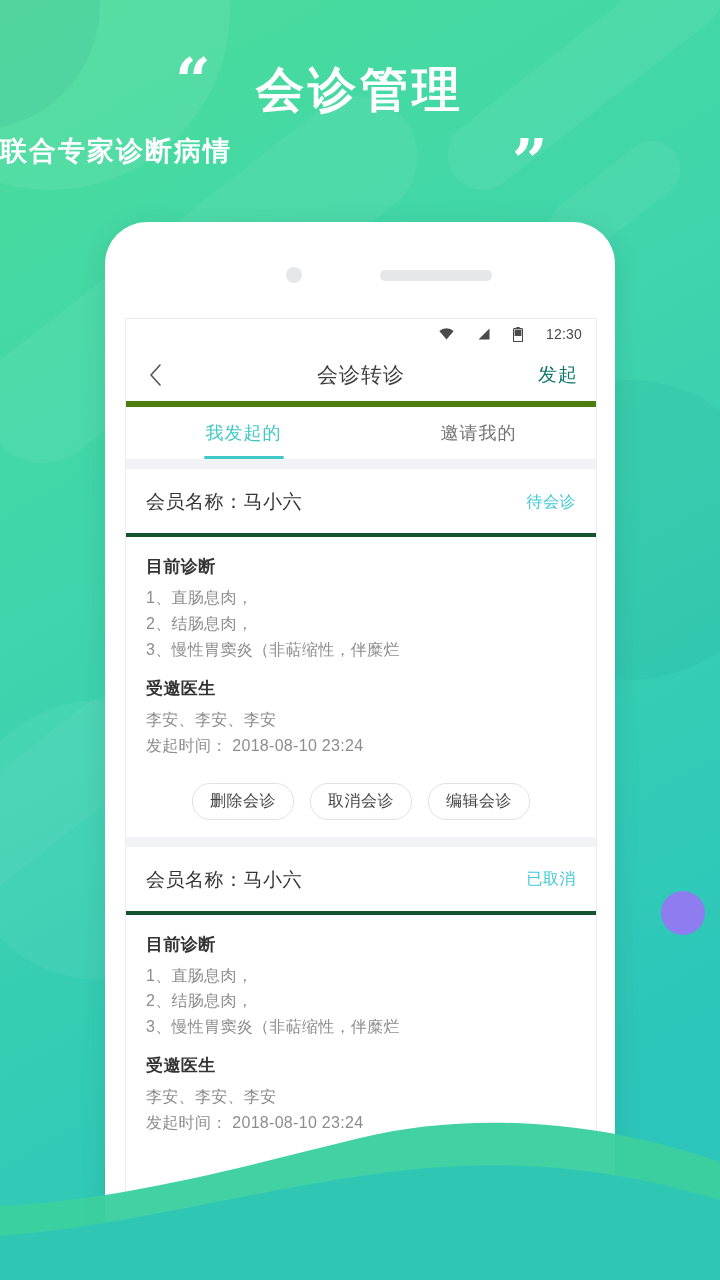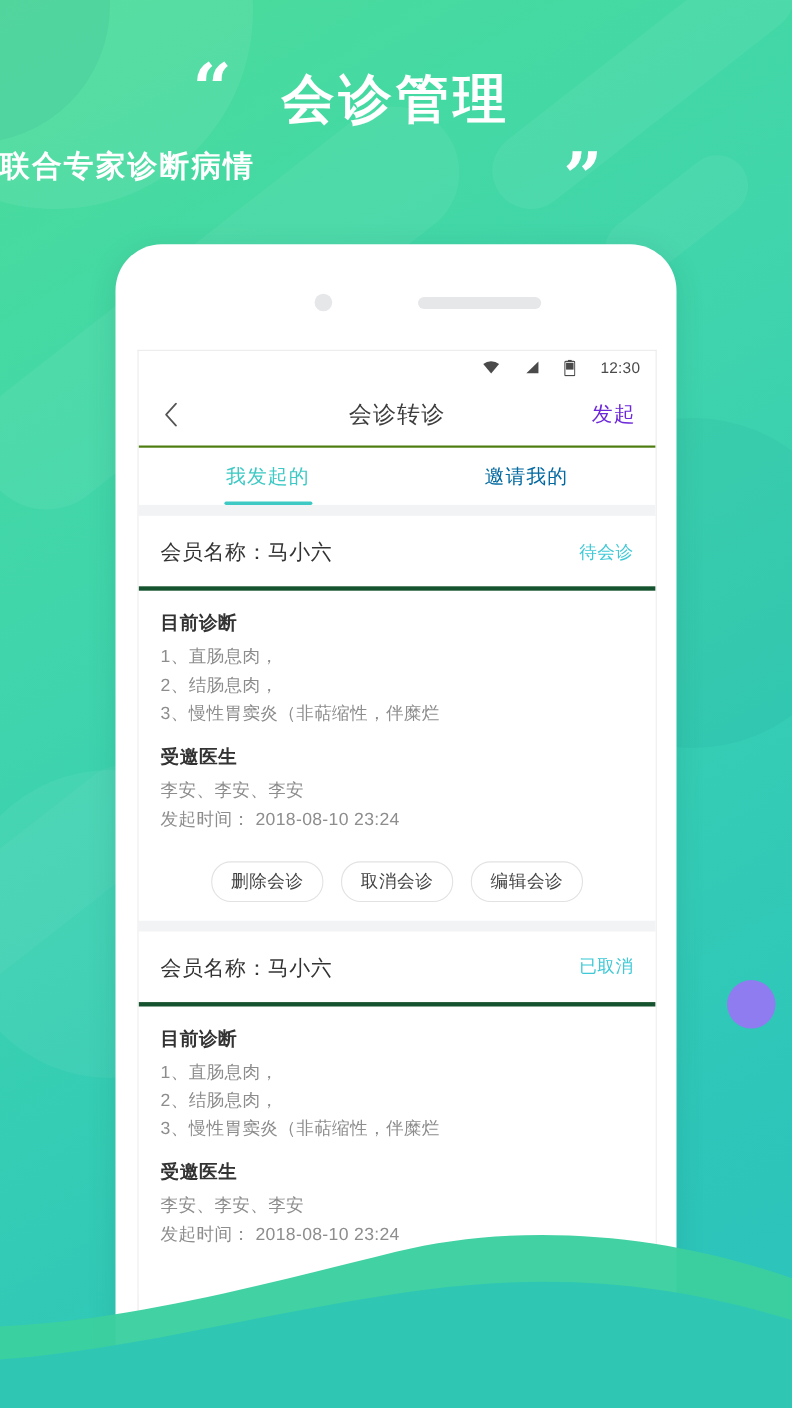--- a/index.html
+++ b/index.html
@@ -69,41 +69,41 @@
     gap:23px; padding:0 14px 0 0;
   }
   .ic-wifi{ width:15px; height:12px; }
   .ic-signal{ width:13px; height:12px; }
   .ic-batt{ width:10px; height:15px; }
   .status-time{ font-size:14px; color:#4a4a4a; letter-spacing:.2px; }
 
   
   .navbar{
     position:relative; height:58px; display:flex; align-items:center;
-    border-bottom:2px solid #4d7c0f;
+    border-bottom:6px solid #4d7c0f;
   }
   .nav-back{
     width:58px; height:58px; display:flex; align-items:center; justify-content:center;
     cursor:pointer;
   }
   .nav-back svg{ display:block; }
   .nav-title{
     position:absolute; left:0; right:0; text-align:center;
     font-size:21px; color:#3d3d3d; letter-spacing:1px; pointer-events:none;
   }
   .nav-action{
-    margin-left:auto; margin-right:18px; font-size:19px; color:#6d28d9;
+    margin-left:auto; margin-right:18px; font-size:19px; color:#0f766e;
     letter-spacing:1px; cursor:pointer; z-index:2;
   }
 
   
   .tabs{ display:flex; height:52px; }
   .tab{
     flex:1; display:flex; align-items:center; justify-content:center;
-    position:relative; font-size:18px; color:#0369a1; cursor:pointer; letter-spacing:1px;
+    position:relative; font-size:18px; color:#737373; cursor:pointer; letter-spacing:1px;
   }
   .tab.active{ color:#3ec9c4; font-weight:500; }
   .tab.active::after{
     content:""; position:absolute; bottom:0; left:50%; transform:translateX(-50%);
     width:80px; height:3px; background:#3ec9c4; border-radius:2px;
   }
   .gap-band{ height:10px; background:#f2f3f5; }
 
   
   .card{ background:#ffffff; }

